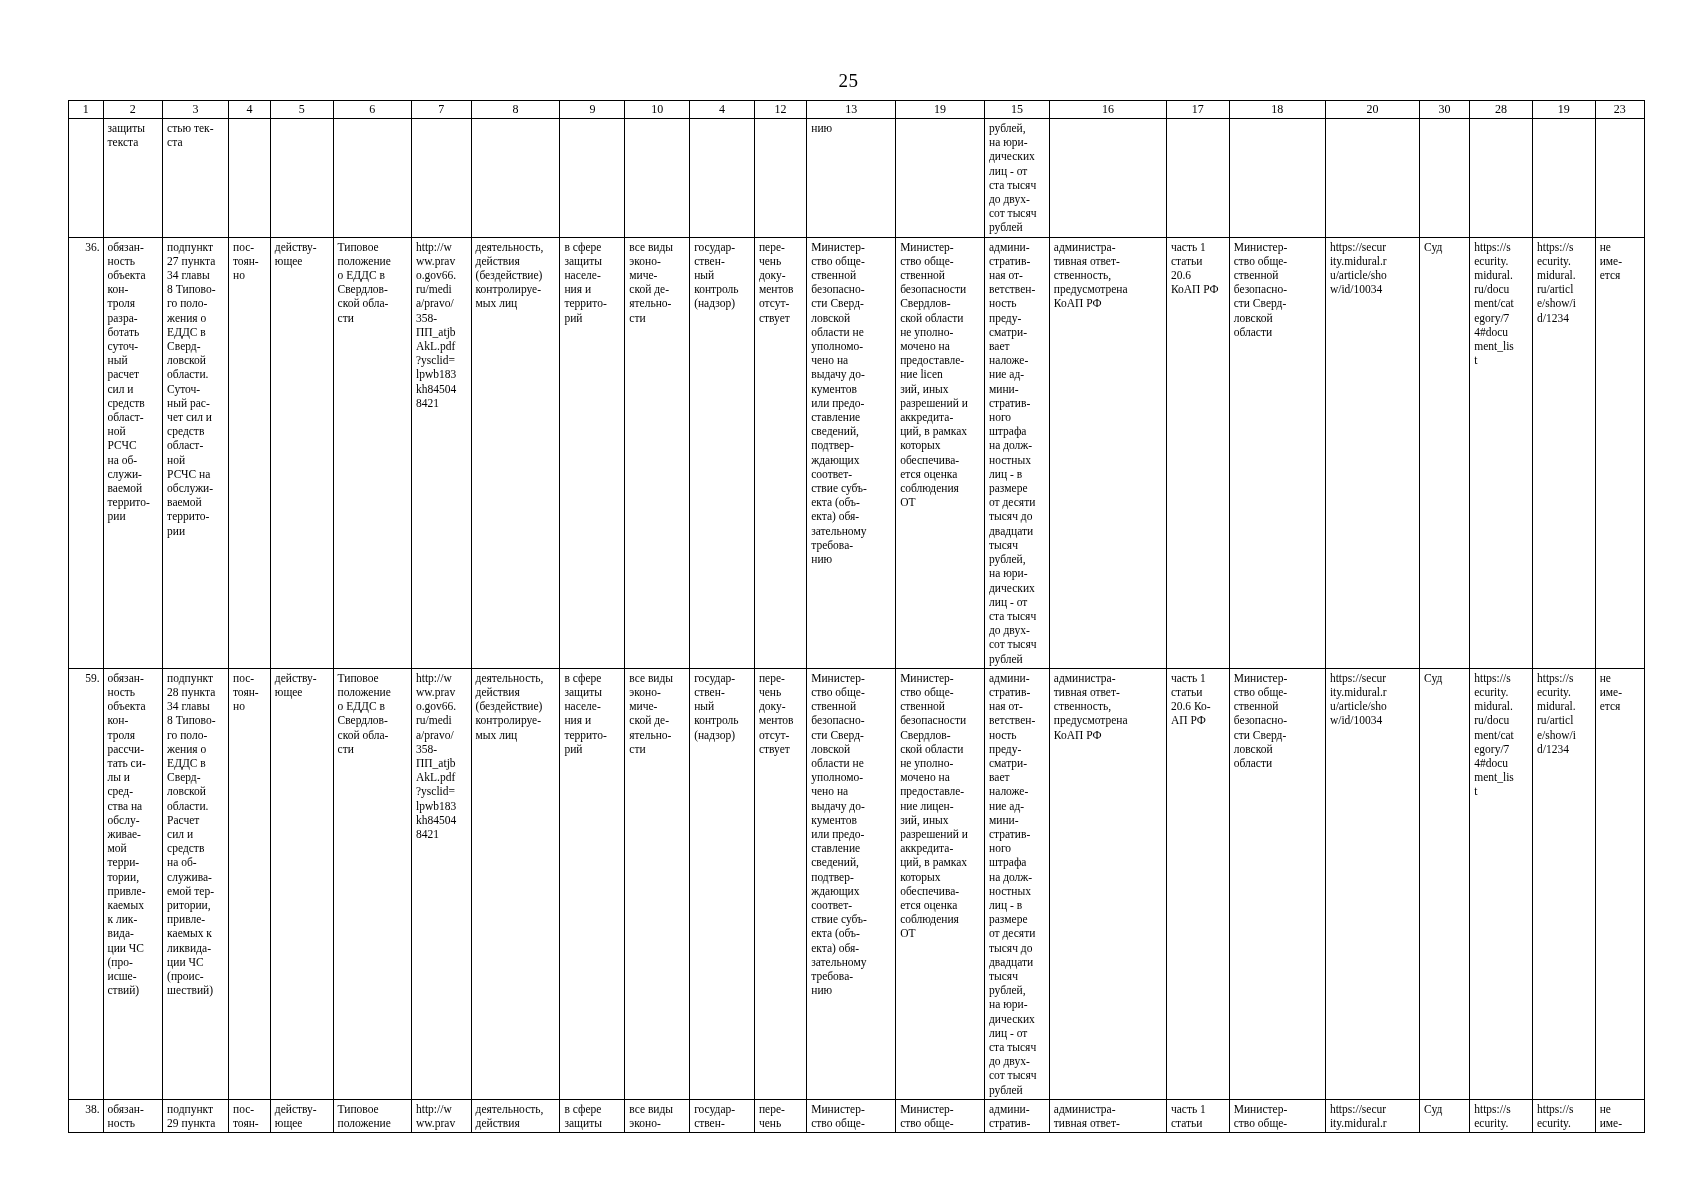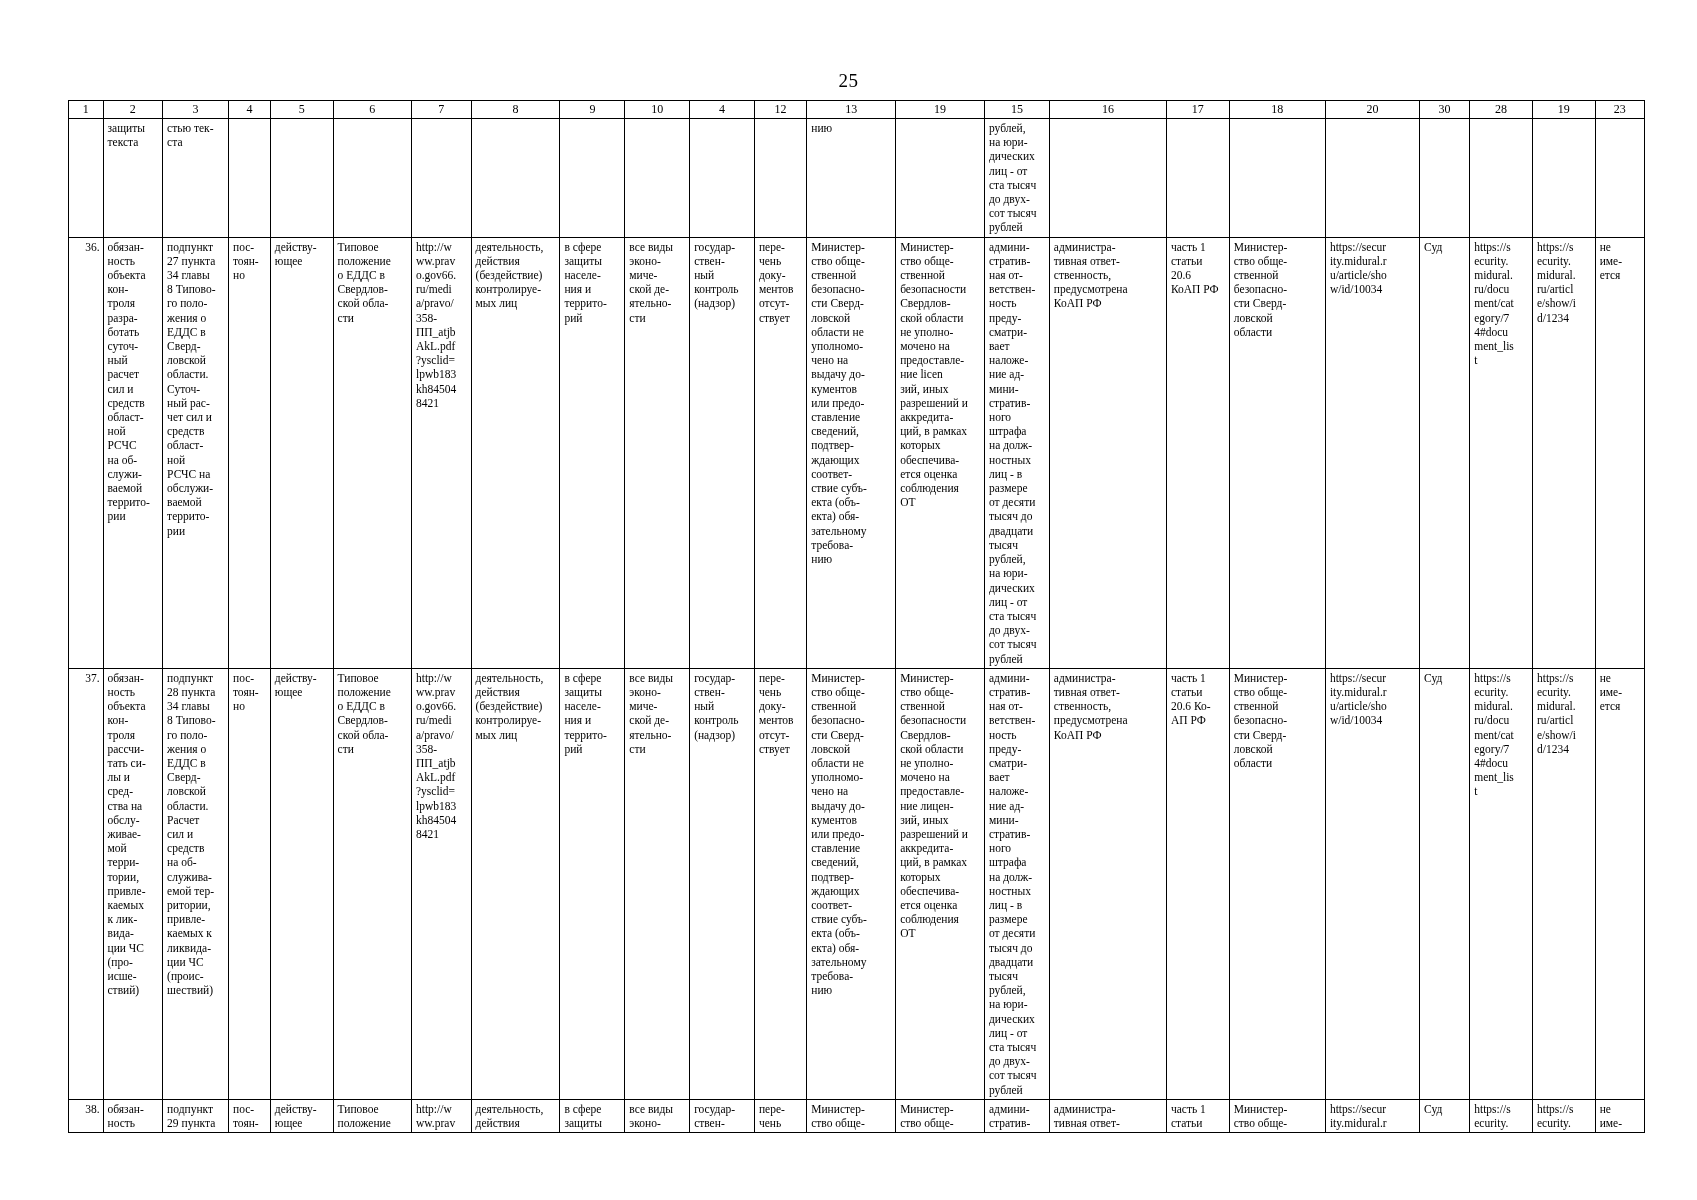--- a/index.html
+++ b/index.html
@@ -484,21 +484,21 @@
             </td>
           <td class="cell">
               <span class="linebox">не
 име-
 ется</span>
             </td>
         </tr>
 
         <tr>
           <td class="num">
-              <span class="linebox">37.</span>
+              <span class="linebox">59.</span>
             </td>
           <td class="cell">
               <span class="linebox">обязан-
 ность
 объекта
 кон-
 троля
 рассчи-
 тать си-
 лы и

